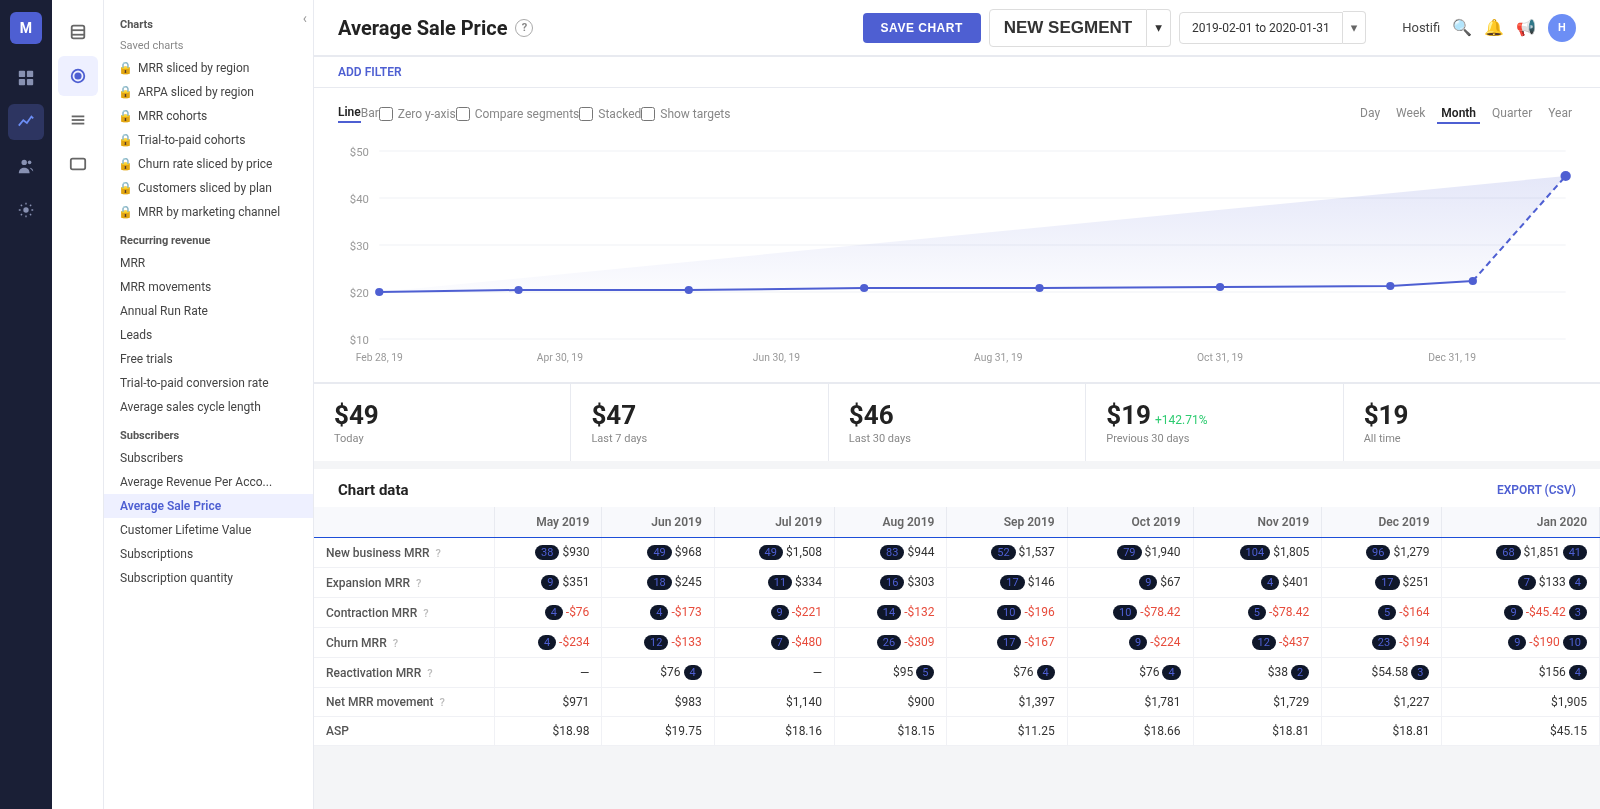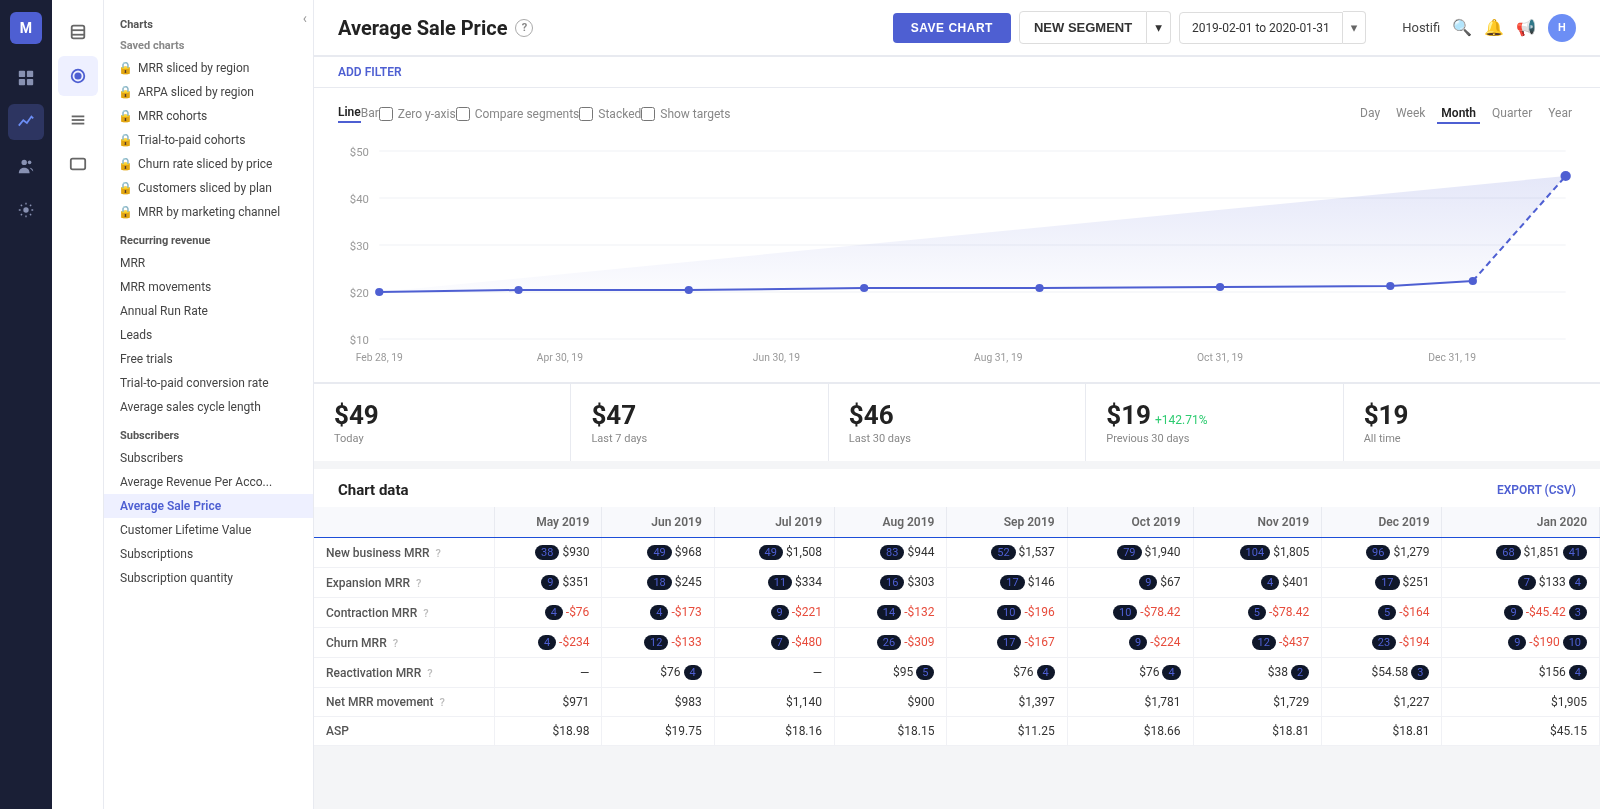--- a/index.html
+++ b/index.html
@@ -25,21 +25,21 @@
     .sidebar-item .item-icon { width: 12px; height: 12px; display: flex; align-items: center; justify-content: center; flex-shrink: 0; }
     .sidebar-collapse { position: absolute; top: 10px; right: 6px; cursor: pointer; color: #999; font-size: 14px; }
 
     
     .main { flex: 1; display: flex; flex-direction: column; overflow: hidden; }
     .main-header { background: #fff; border-bottom: 1px solid #e8eaf0; padding: 0 24px; display: flex; align-items: center; height: 56px; gap: 12px; }
     .main-title { font-size: 20px; font-weight: 700; color: #222; display: flex; align-items: center; gap: 8px; }
     .main-title .help-icon { width: 18px; height: 18px; border-radius: 50%; border: 1.5px solid #aaa; display: flex; align-items: center; justify-content: center; color: #888; font-size: 11px; cursor: pointer; }
     .header-right { margin-left: auto; display: flex; align-items: center; gap: 8px; }
     .btn-save { background: #4e5fd2; color: #fff; border: none; padding: 8px 18px; border-radius: 4px; font-size: 12px; font-weight: 700; cursor: pointer; letter-spacing: 0.5px; }
-    .btn-new-segment { background: #fff; color: #333; border: 1.5px solid #ddd; padding: 8px 14px; border-radius: 4px 0 0 4px; font-size: 13px; font-weight: 600; cursor: pointer; }
+    .btn-new-segment { background: #fff; color: #333; border: 1.5px solid #ddd; padding: 8px 14px; border-radius: 4px 0 0 4px; font-size: 17px; font-weight: 600; cursor: pointer; }
     .btn-segment-arrow { background: #fff; color: #333; border: 1.5px solid #ddd; border-left: none; padding: 8px 8px; border-radius: 0 4px 4px 0; cursor: pointer; }
     .date-range { background: #fff; color: #333; border: 1.5px solid #ddd; padding: 8px 12px; border-radius: 4px 0 0 4px; font-size: 12px; cursor: pointer; display: flex; align-items: center; gap: 4px; }
     .date-arrow { background: #fff; border: 1.5px solid #ddd; border-left: none; padding: 8px 8px; border-radius: 0 4px 4px 0; cursor: pointer; color: #666; }
     .top-nav-user { width: 28px; height: 28px; border-radius: 50%; background: #6c8ef5; display: flex; align-items: center; justify-content: center; color: white; font-size: 11px; font-weight: 600; cursor: pointer; }
     .filter-bar { padding: 8px 24px; border-bottom: 1px solid #e8eaf0; }
     .add-filter { color: #4e5fd2; font-size: 12px; font-weight: 600; cursor: pointer; display: flex; align-items: center; gap: 4px; }
 
     .chart-container { padding: 16px 24px; background: #fff; border-bottom: 1px solid #e8eaf0; }
     .chart-options { display: flex; align-items: center; gap: 0; margin-bottom: 12px; }
     .chart-type-btn { font-size: 12px; color: #888; cursor: pointer; padding-bottom: 2px; }
@@ -134,21 +134,21 @@
   <div class="sidebar-tab">
     <svg width="18" height="18" viewBox="0 0 20 20" fill="none" stroke="currentColor" stroke-width="2">
         <rect x="2" y="4" width="16" height="12" rx="2"></rect>
       </svg>
   </div>
 </div>
 
 <div class="sidebar">
   <div class="sidebar-collapse">‹</div>
   <div class="sidebar-section-title">Charts</div>
-  <div class="sidebar-section-title" style="font-weight:700; color:#888; font-size:11px; padding-top:4px;">Saved charts</div>
+  <div class="sidebar-section-title" style="font-weight:400; color:#888; font-size:11px; padding-top:4px;">Saved charts</div>
 
   <div class="sidebar-item">
     <span class="item-icon" style="color:#bbb;">🔒</span>
     <span>MRR sliced by region</span>
   </div>
   <div class="sidebar-item">
     <span class="item-icon" style="color:#bbb;">🔒</span>
     <span>ARPA sliced by region</span>
   </div>
   <div class="sidebar-item">

